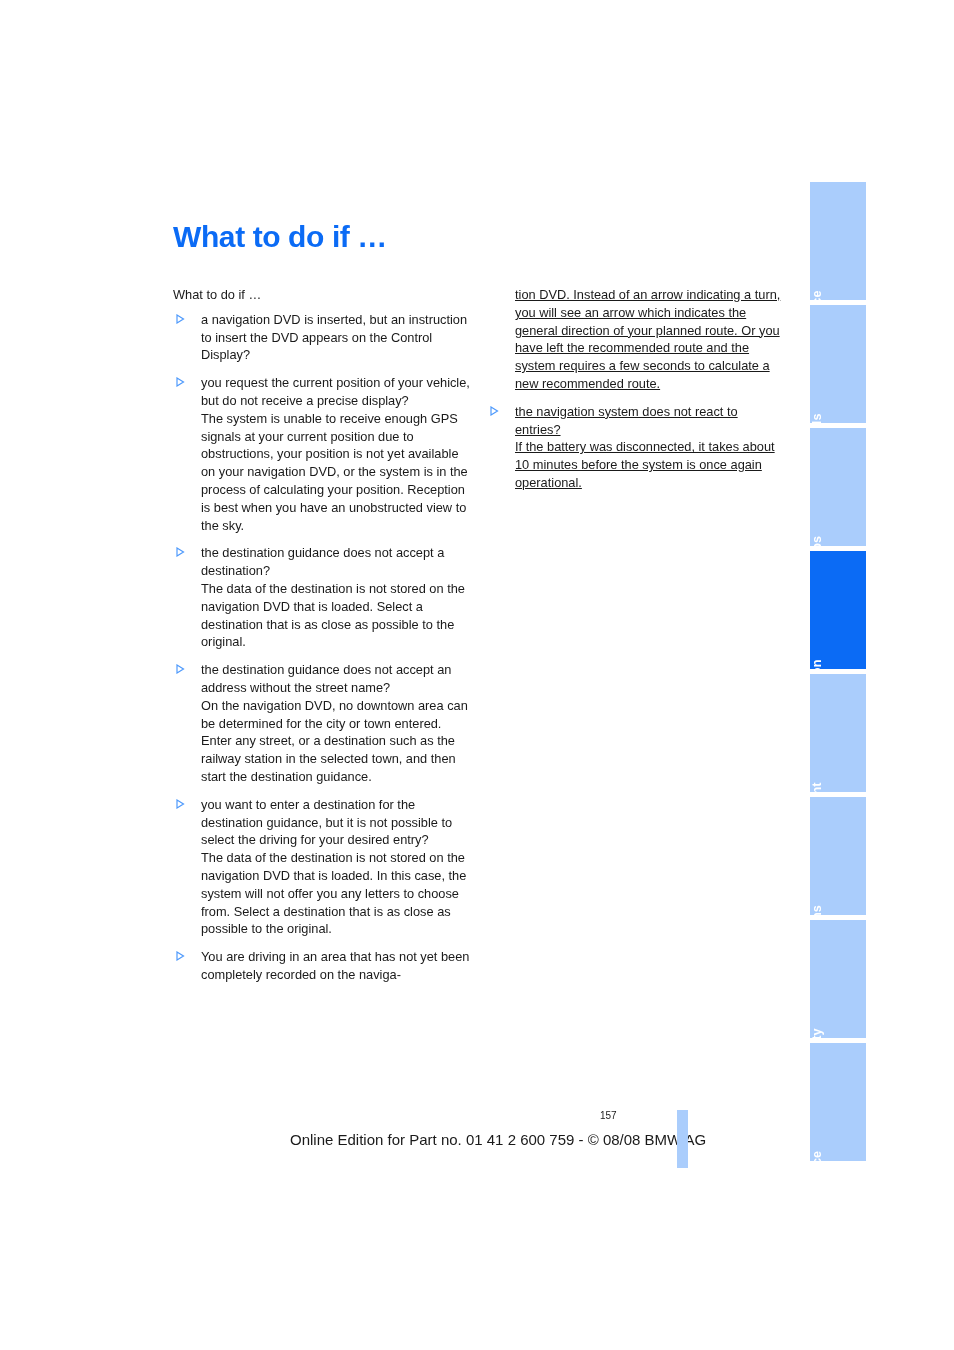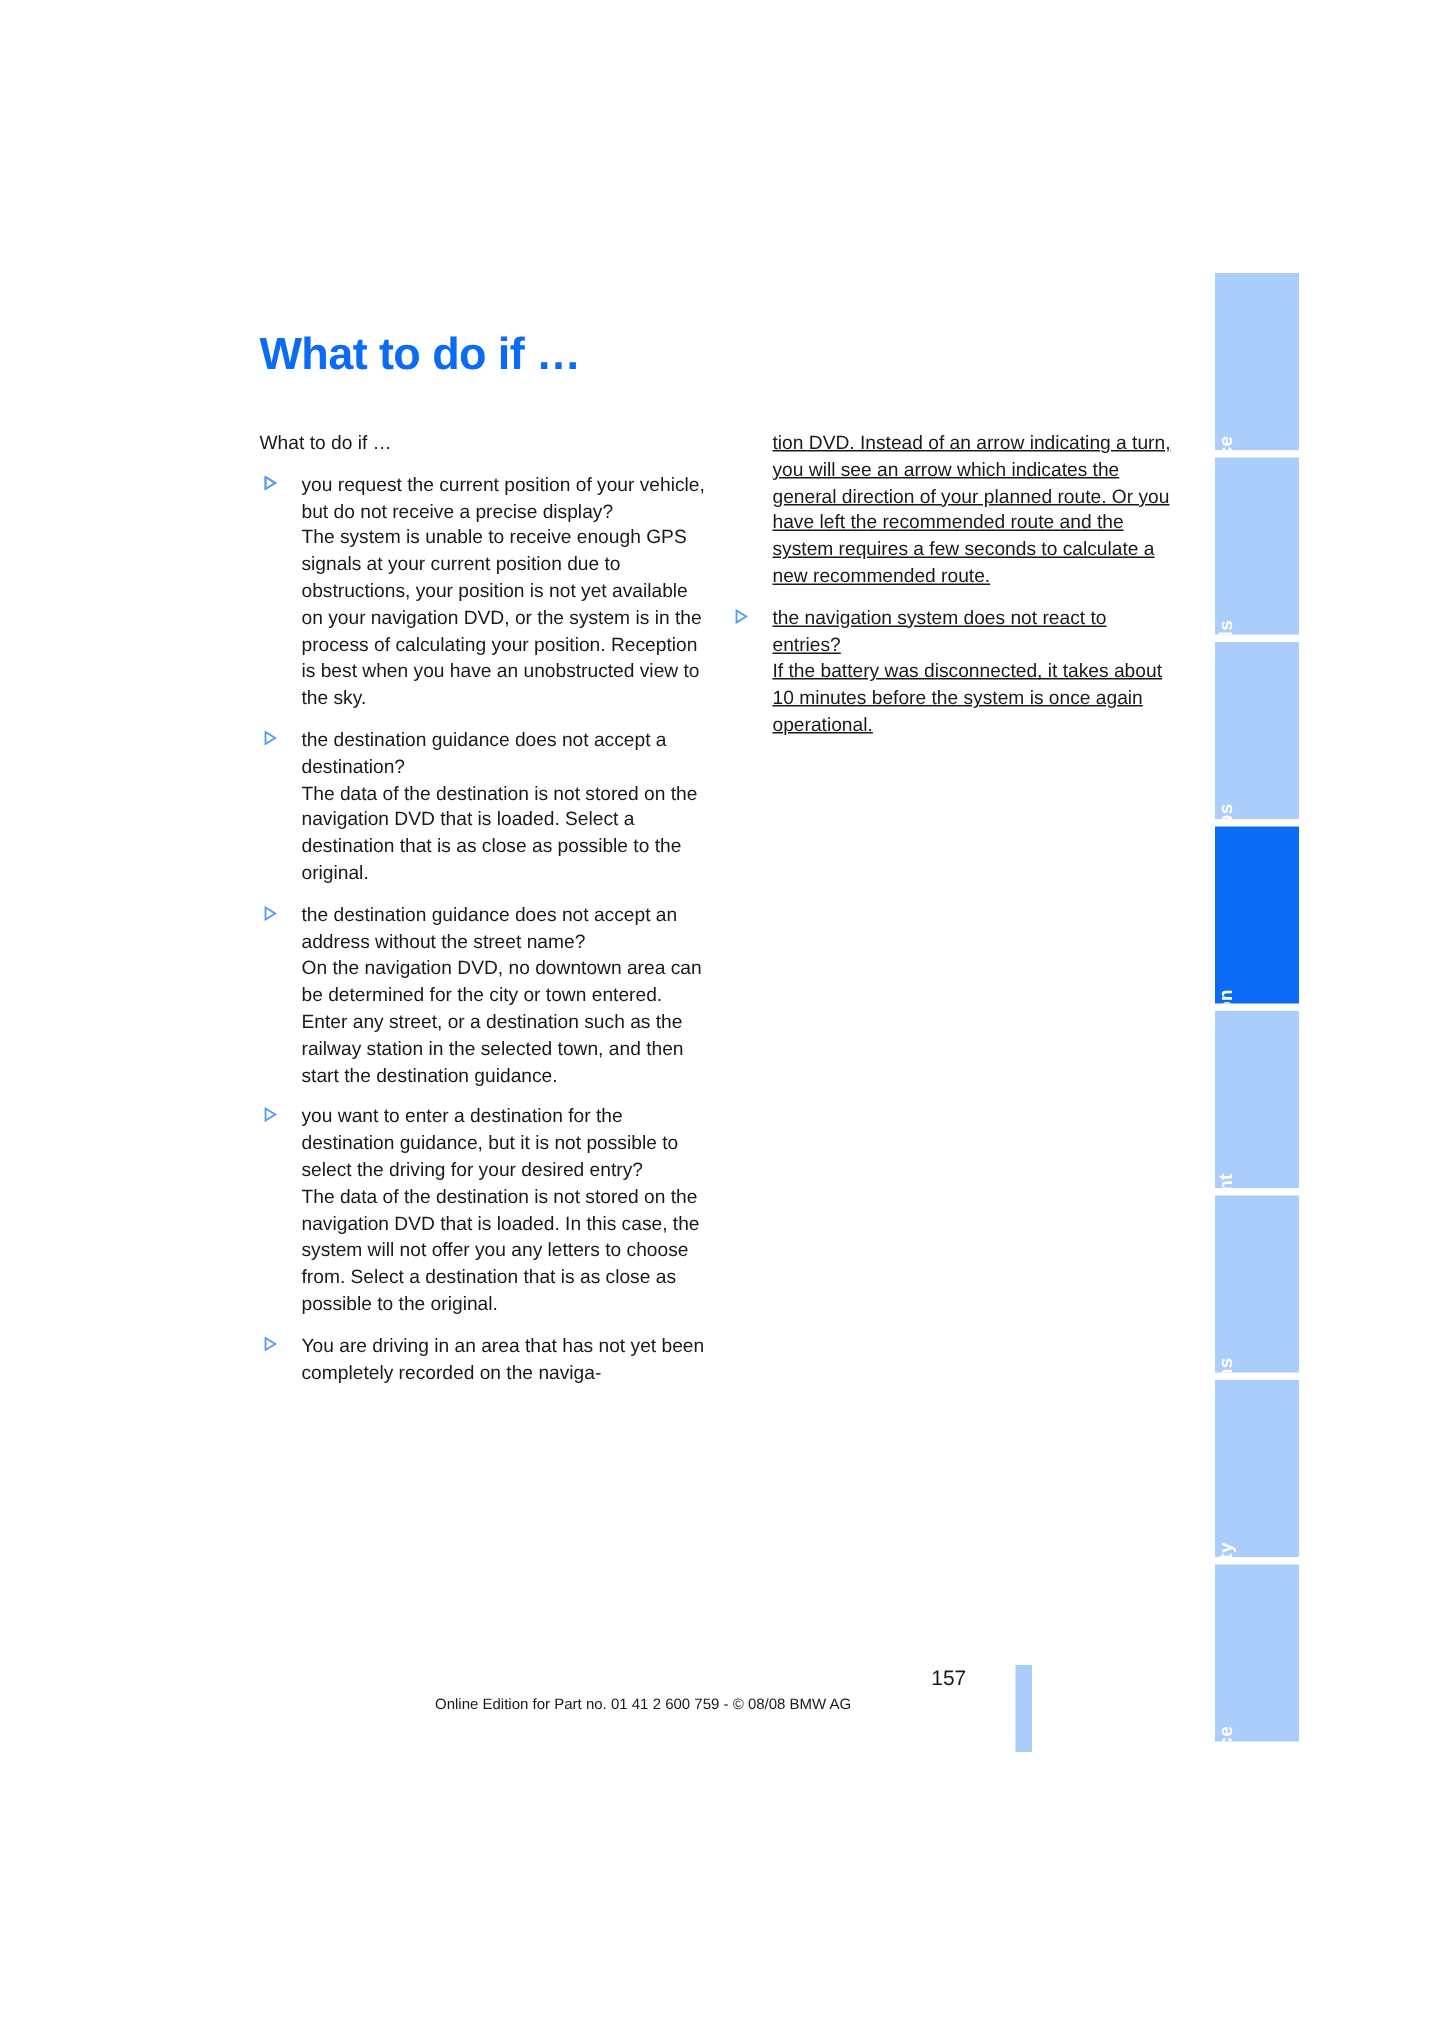--- a/index.html
+++ b/index.html
@@ -73,31 +73,31 @@
   .continuation {
     padding-left: 28px;
     margin: 0 0 10px 0;
   }
 
   
   #footer-credit {
     position: absolute;
     left: 290px;
     top: 1131px;
-    font-size: 10px;
+    font-size: 15px;
     color: #1a1a1a;
     white-space: nowrap;
   }
   #page-number {
     position: absolute;
     left: 600px;
     top: 1110px;
     width: 65px;
-    text-align: center;
-    font-size: 14px;
+    text-align: left;
+    font-size: 10px;
     color: #1a1a1a;
   }
   #footer-marker-bar {
     position: absolute;
     left: 677px;
     top: 1110px;
     width: 11px;
     height: 58px;
     background: #aacdfc;
   }
@@ -165,20 +165,21 @@
   <p class="intro-line">What to do if …</p>
 
   <ul class="faq-list">
 
     <li class="faq-item">
       <span class="bullet-marker">
         <svg width="9" height="10" viewBox="0 0 9 10">
             <path d="M1 1 L7.5 5 L1 9 Z" fill="none" stroke="#4f9afc" stroke-width="1.2"></path>
           </svg>
       </span>
+      <p class="faq-question">a navigation DVD is inserted, but an instruction to insert the DVD appears on the Control Display?</p>
     </li>
 
     <li class="faq-item">
       <span class="bullet-marker">
         <svg width="9" height="10" viewBox="0 0 9 10">
             <path d="M1 1 L7.5 5 L1 9 Z" fill="none" stroke="#4f9afc" stroke-width="1.2"></path>
           </svg>
       </span>
       <p class="faq-question">you request the current position of your vehicle, but do not receive a precise display?</p>
       <p class="faq-answer">The system is unable to receive enough GPS signals at your current position due to obstructions, your position is not yet available on your navigation DVD, or the system is in the process of calculating your position. Reception is best when you have an unobstructed view to the sky.</p>

